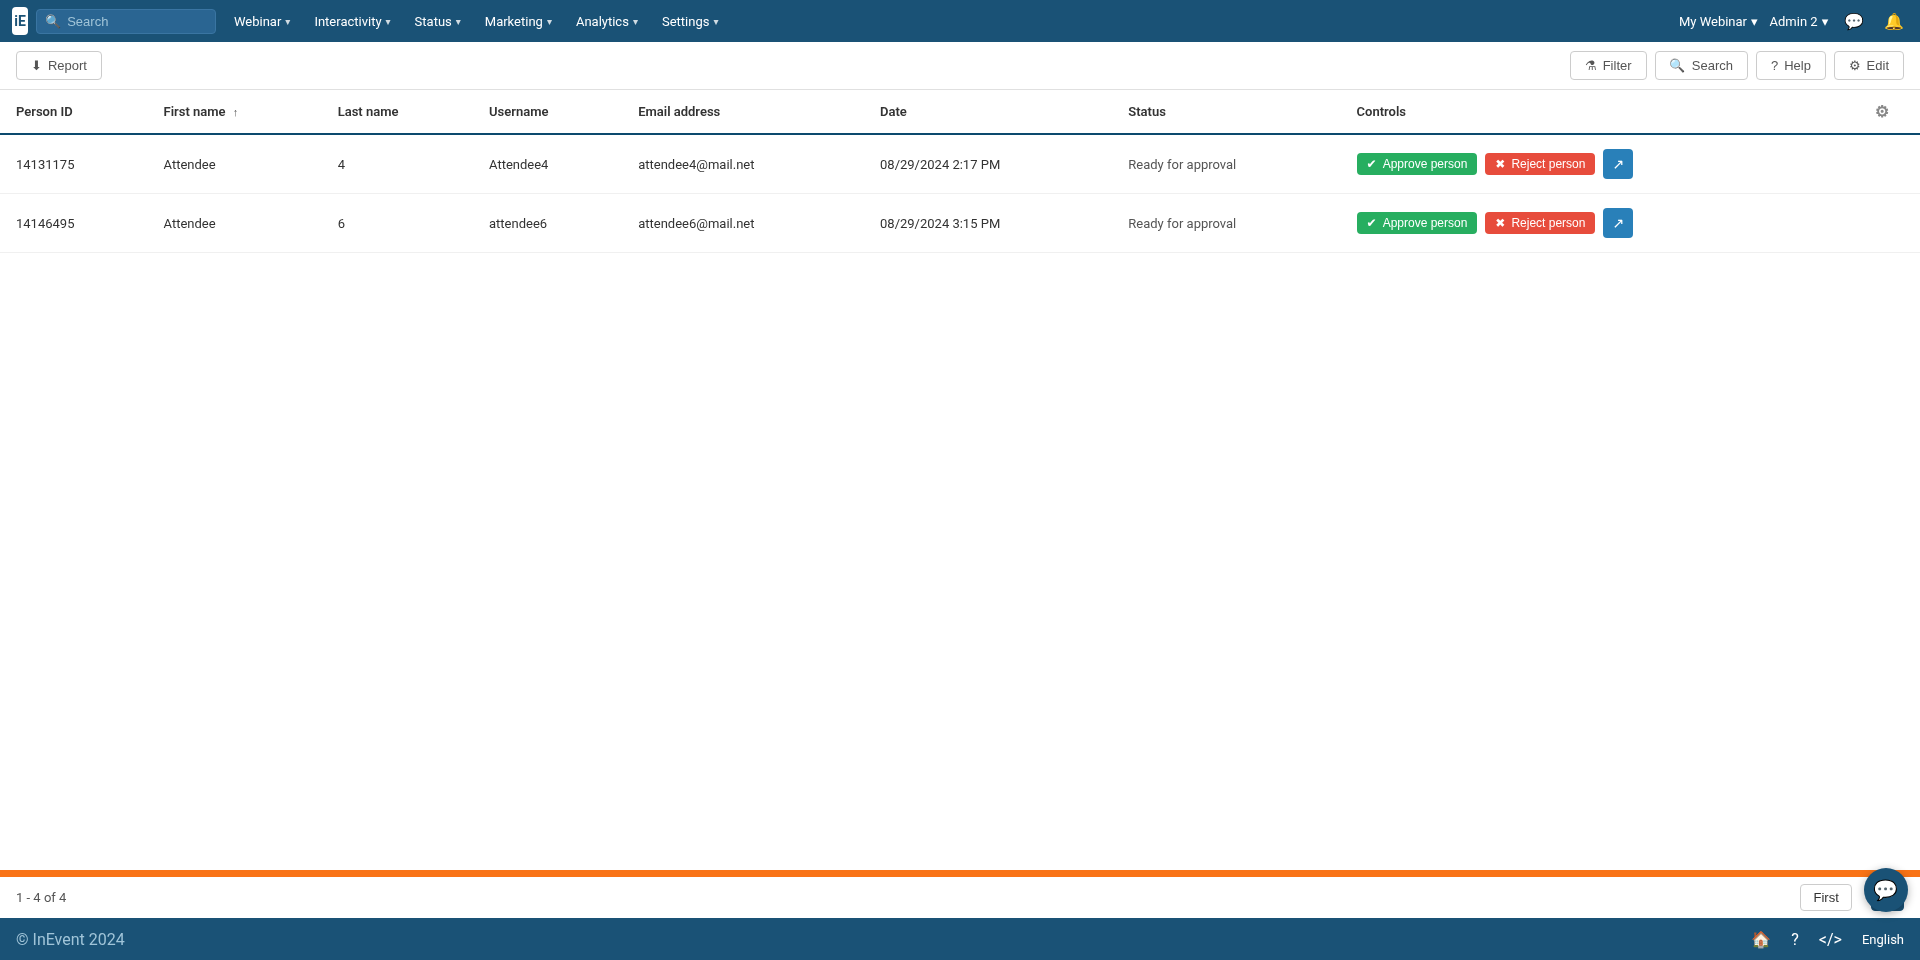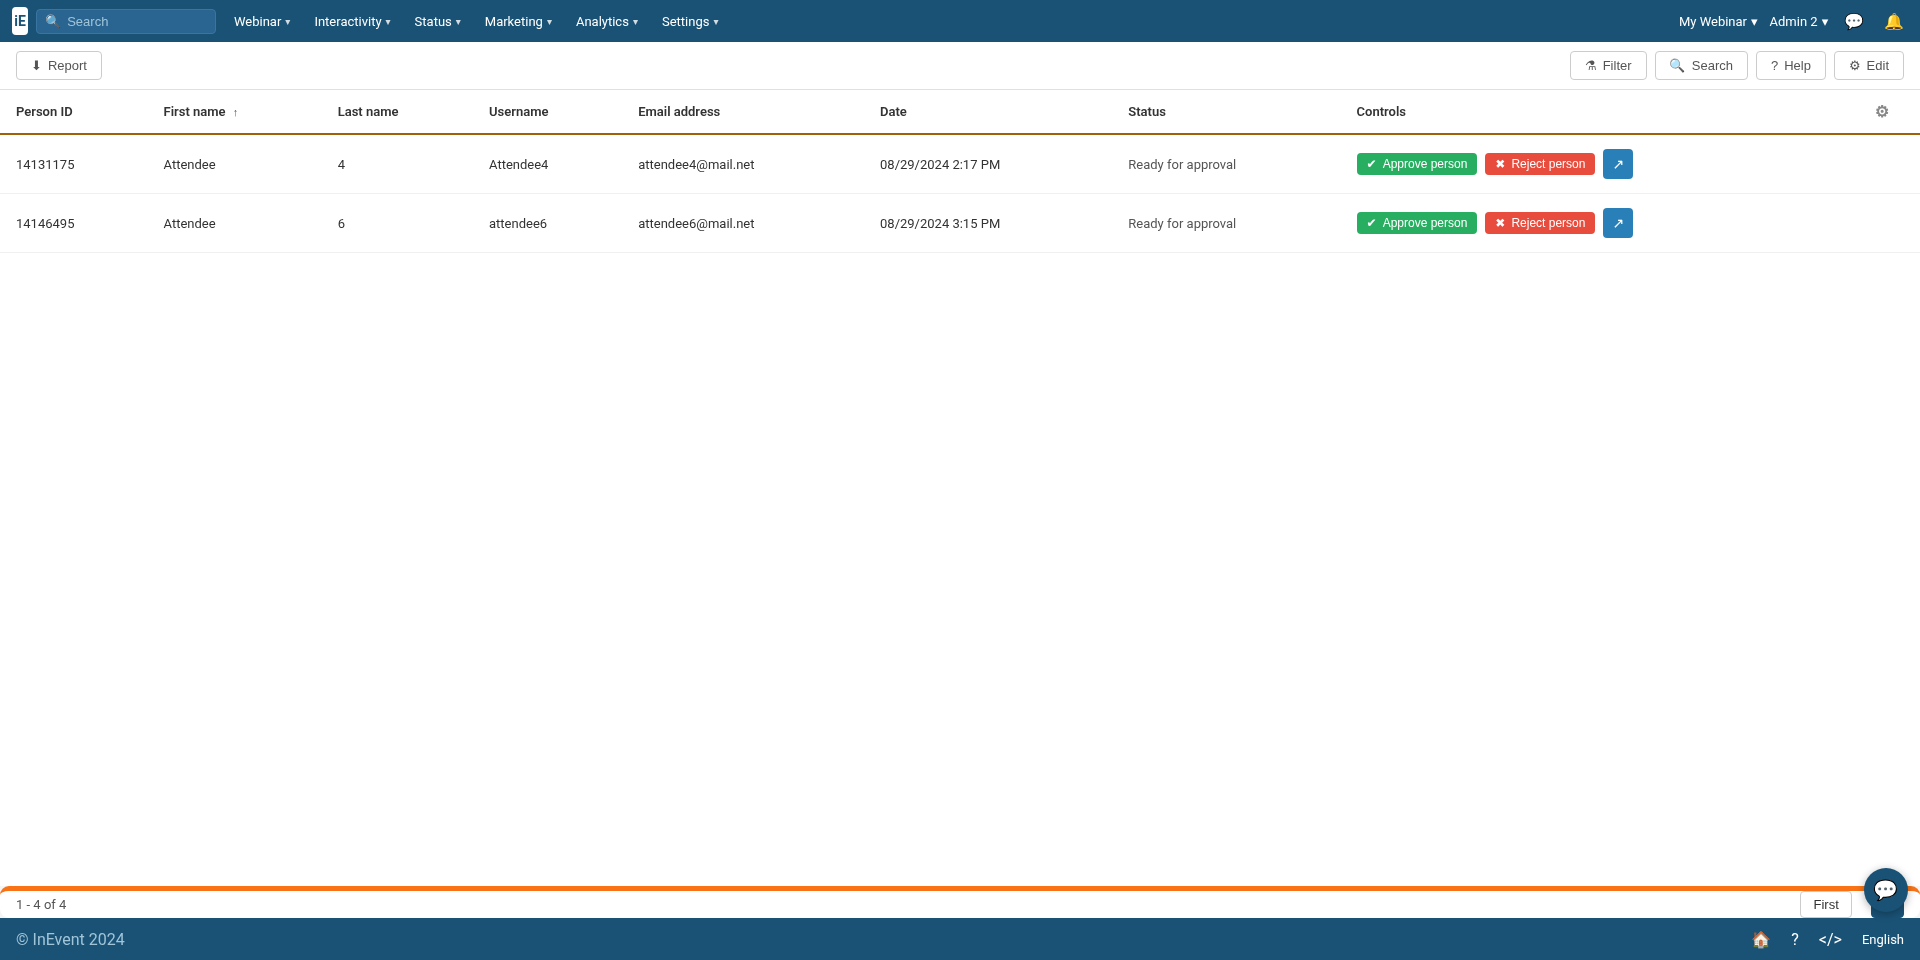--- a/index.html
+++ b/index.html
@@ -82,21 +82,21 @@
     .btn-sm { padding: 4px 10px; font-size: 12px; }
 
     
     .table-container {
       flex: 1; background: white; overflow: auto;
     }
     table {
       width: 100%; border-collapse: collapse;
     }
     thead tr {
-      border-bottom: 2px solid #a16207;
+      border-bottom: 2px solid #0c4a6e;
       background: white;
     }
     th {
       padding: 12px 16px; text-align: left; font-weight: 600; font-size: 13px; color: #333;
       white-space: nowrap;
     }
     td {
       padding: 14px 16px; font-size: 13px; color: #333;
       border-bottom: 1px solid #f0f0f0;
     }
@@ -106,27 +106,26 @@
     .controls-cell { display: flex; align-items: center; gap: 8px; }
     .open-icon-btn {
       background: #2980b9; color: white; border: none; border-radius: 4px;
       width: 30px; height: 30px; display: flex; align-items: center; justify-content: center;
       cursor: pointer; font-size: 14px;
     }
 
     
     .pagination-bar {
       background: white;
-      border-top: 5px solid #f97316;
-      height: 32px;
+      border-top: 7px solid #f97316;
+      height: 48px;
       display: flex; align-items: center;
       padding: 0 16px;
       justify-content: space-between;
       flex-shrink: 0;
-      border-radius: 9px;
     }
     .pagination-info { font-size: 13px; color: #555; }
     .pagination-controls { display: flex; gap: 19px; }
     .page-btn {
       padding: 5px 12px; border: 1px solid #ccc; background: white;
       border-radius: 4px; cursor: pointer; font-size: 13px; color: #333;
     }
     .page-btn.active { background: #1a5276; color: white; border-color: #1a5276; }
     .chat-bubble {
       position: fixed; bottom: 48px; right: 12px;

